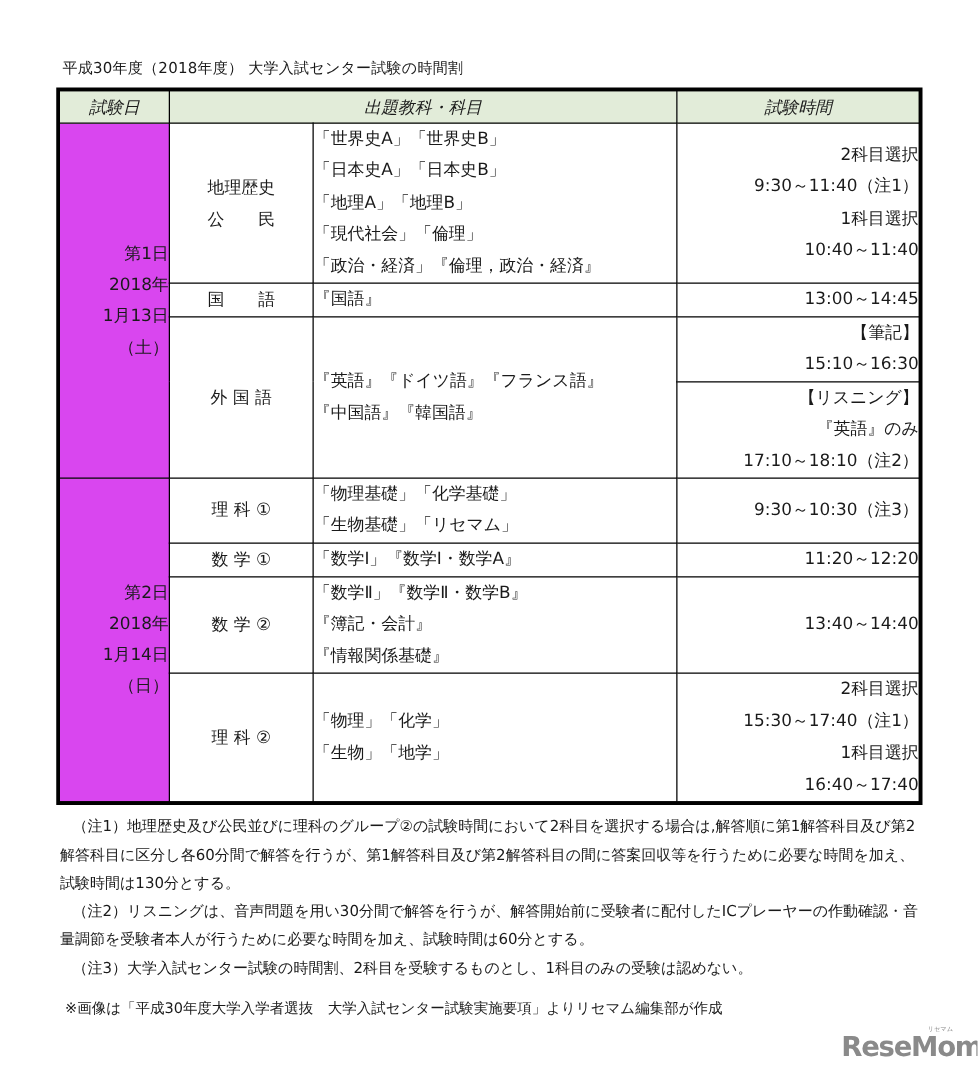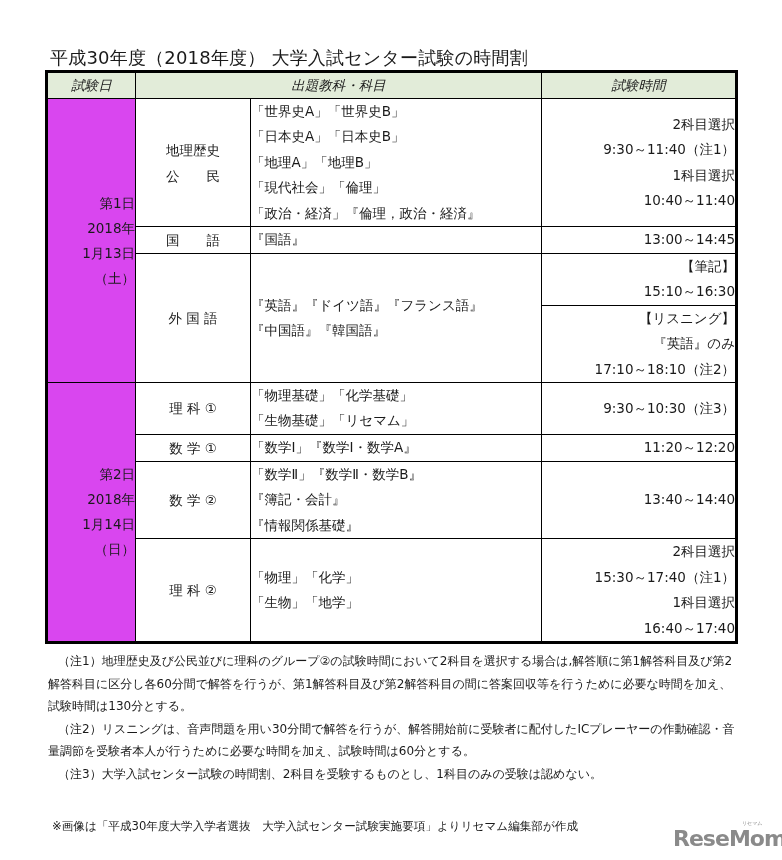--- a/index.html
+++ b/index.html
@@ -1,34 +1,34 @@
 <!DOCTYPE html>
 <html><head>
 <meta charset="utf-8">
 <style>
   html, body { margin:0; padding:0; background:#ffffff; }
   body { width:782px; height:860px; position:relative; overflow:hidden;
          font-family:"DejaVu Sans","Liberation Sans",sans-serif; color:#1a1a1a; }
-  .title { position:absolute; left:50px; top:46px; font-size:18px; letter-spacing:0.2px;text-align:right; }
+  .title { position:absolute; left:50px; top:46px; font-size:12px; letter-spacing:0.2px;text-align:right; }
   table.sched { position:absolute; left:47px; top:72px; width:688px;
          border-collapse:collapse; font-size:13.5px; table-layout:fixed; }
   table.sched td, table.sched th { border:1px solid #000; padding:0; vertical-align:middle; }
   table.sched th { background:#e2ecd9; font-weight:normal; height:25px; text-align:center;font-style:italic; }
   col.c-day { width:88px; } col.c-subj { width:115px; } col.c-items { width:291px; } col.c-time { width:194px; }
   .thick-top td { border-top:3px solid #000; }
   table.sched { outline:3px solid #000; outline-offset:-1px; }
   td.day { background:#d946ef; text-align:right; line-height:25px;margin-top:13px; }
   td.subj { text-align:center; line-height:26px;margin-left:16px; }
   td.items { padding-left:6px; line-height:25.4px; }
   td.time { padding-left:4px; line-height:25.4px;text-align:right; }
   .ind { padding-left:16px; display:block; }
   .ind2 { padding-left:10px; display:block; }
   .notes { position:absolute; left:48px; top:650px; width:690px; font-size:12px; line-height:22.6px; }
   .notes .n { text-indent:10px; }
-  .credit { position:absolute; left:52px; top:799px; font-size:11.6px;margin-top:20px; }
+  .credit { position:absolute; left:52px; top:799px; font-size:11.6px; }
   .logo { position:absolute; left:673px; top:826px; font-size:22px; font-weight:bold;
           color:#8a8a8a; letter-spacing:-1px; font-family:"DejaVu Sans",sans-serif; }
   .logo-sub { position:absolute; left:742px; top:820px; font-size:5px; color:#8a8a8a; }
   span.line { display:block; }
 </style>
 </head>
 <body>
 
 <div class="title">平成30年度（2018年度） 大学入試センター試験の時間割</div>
 

